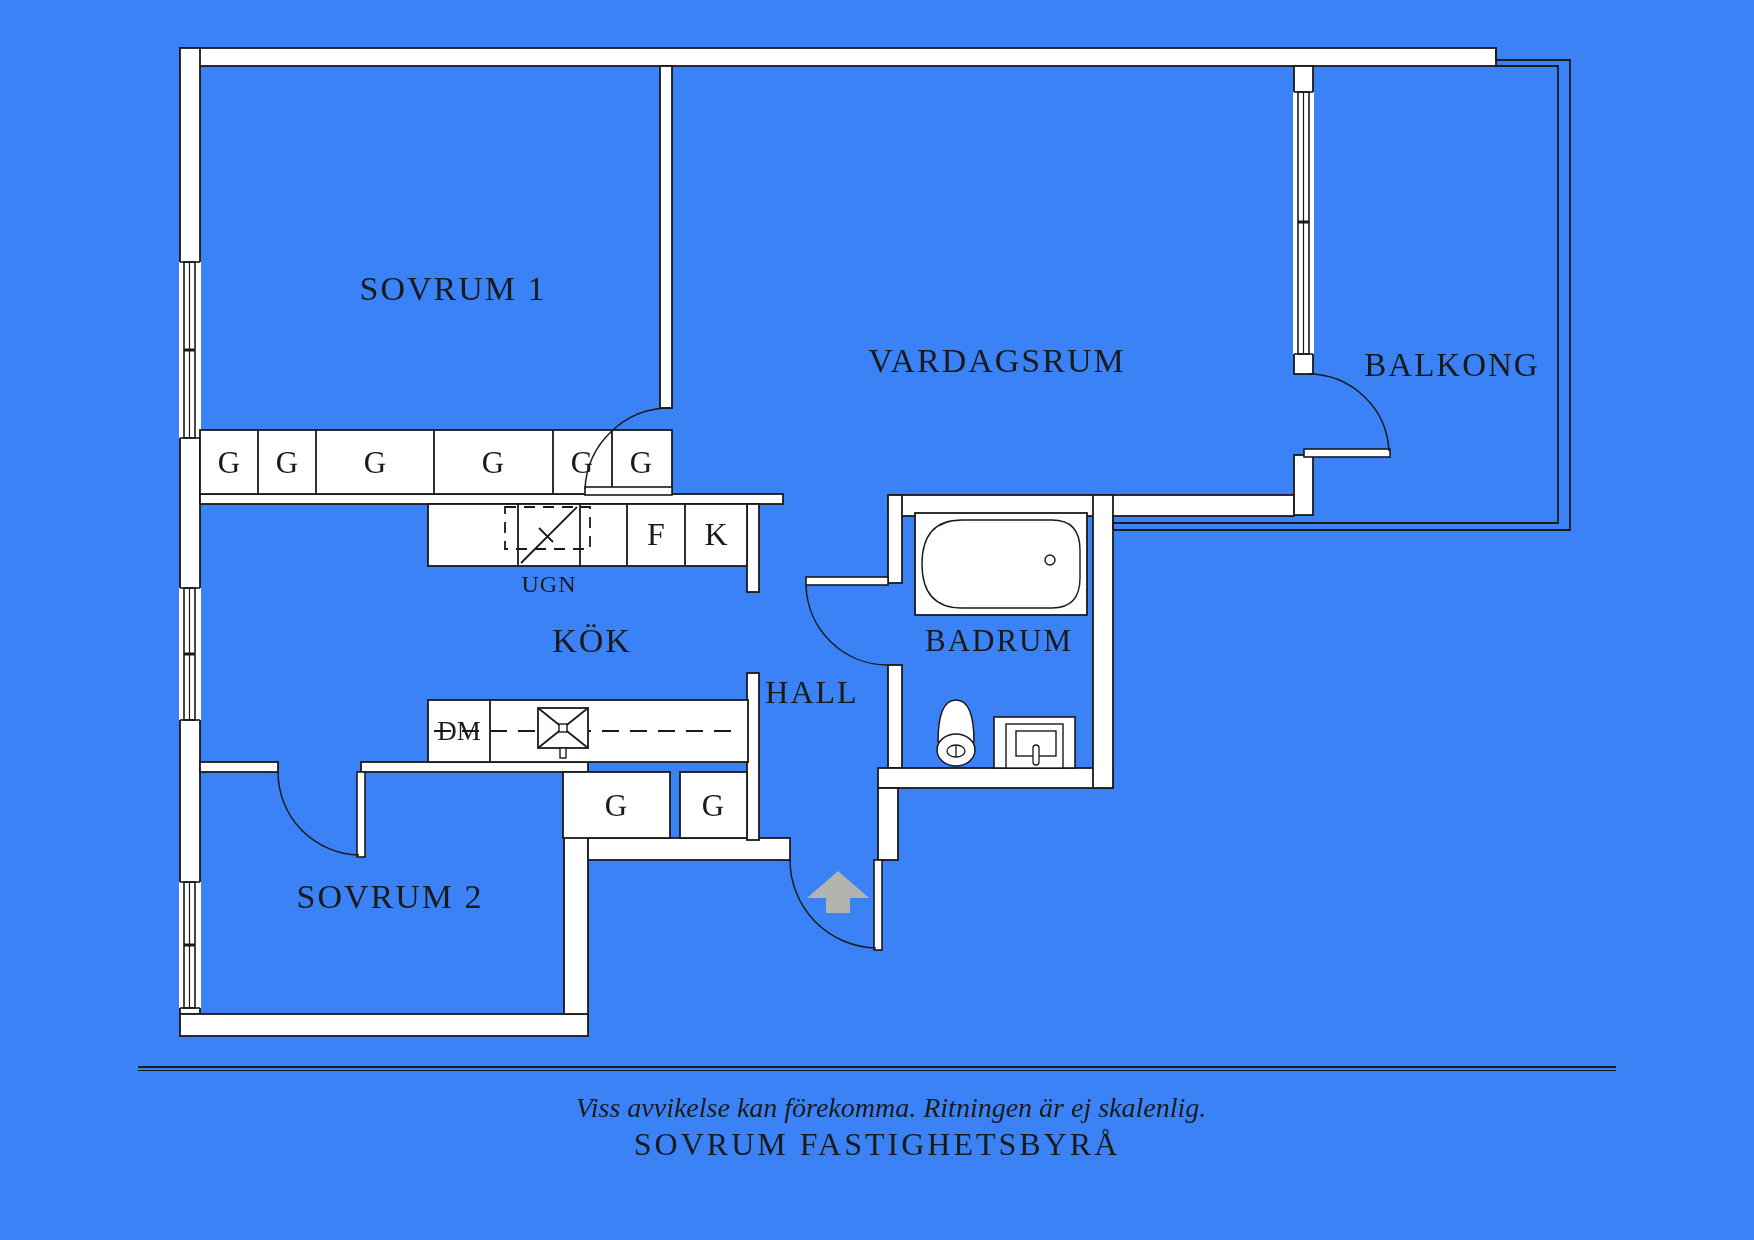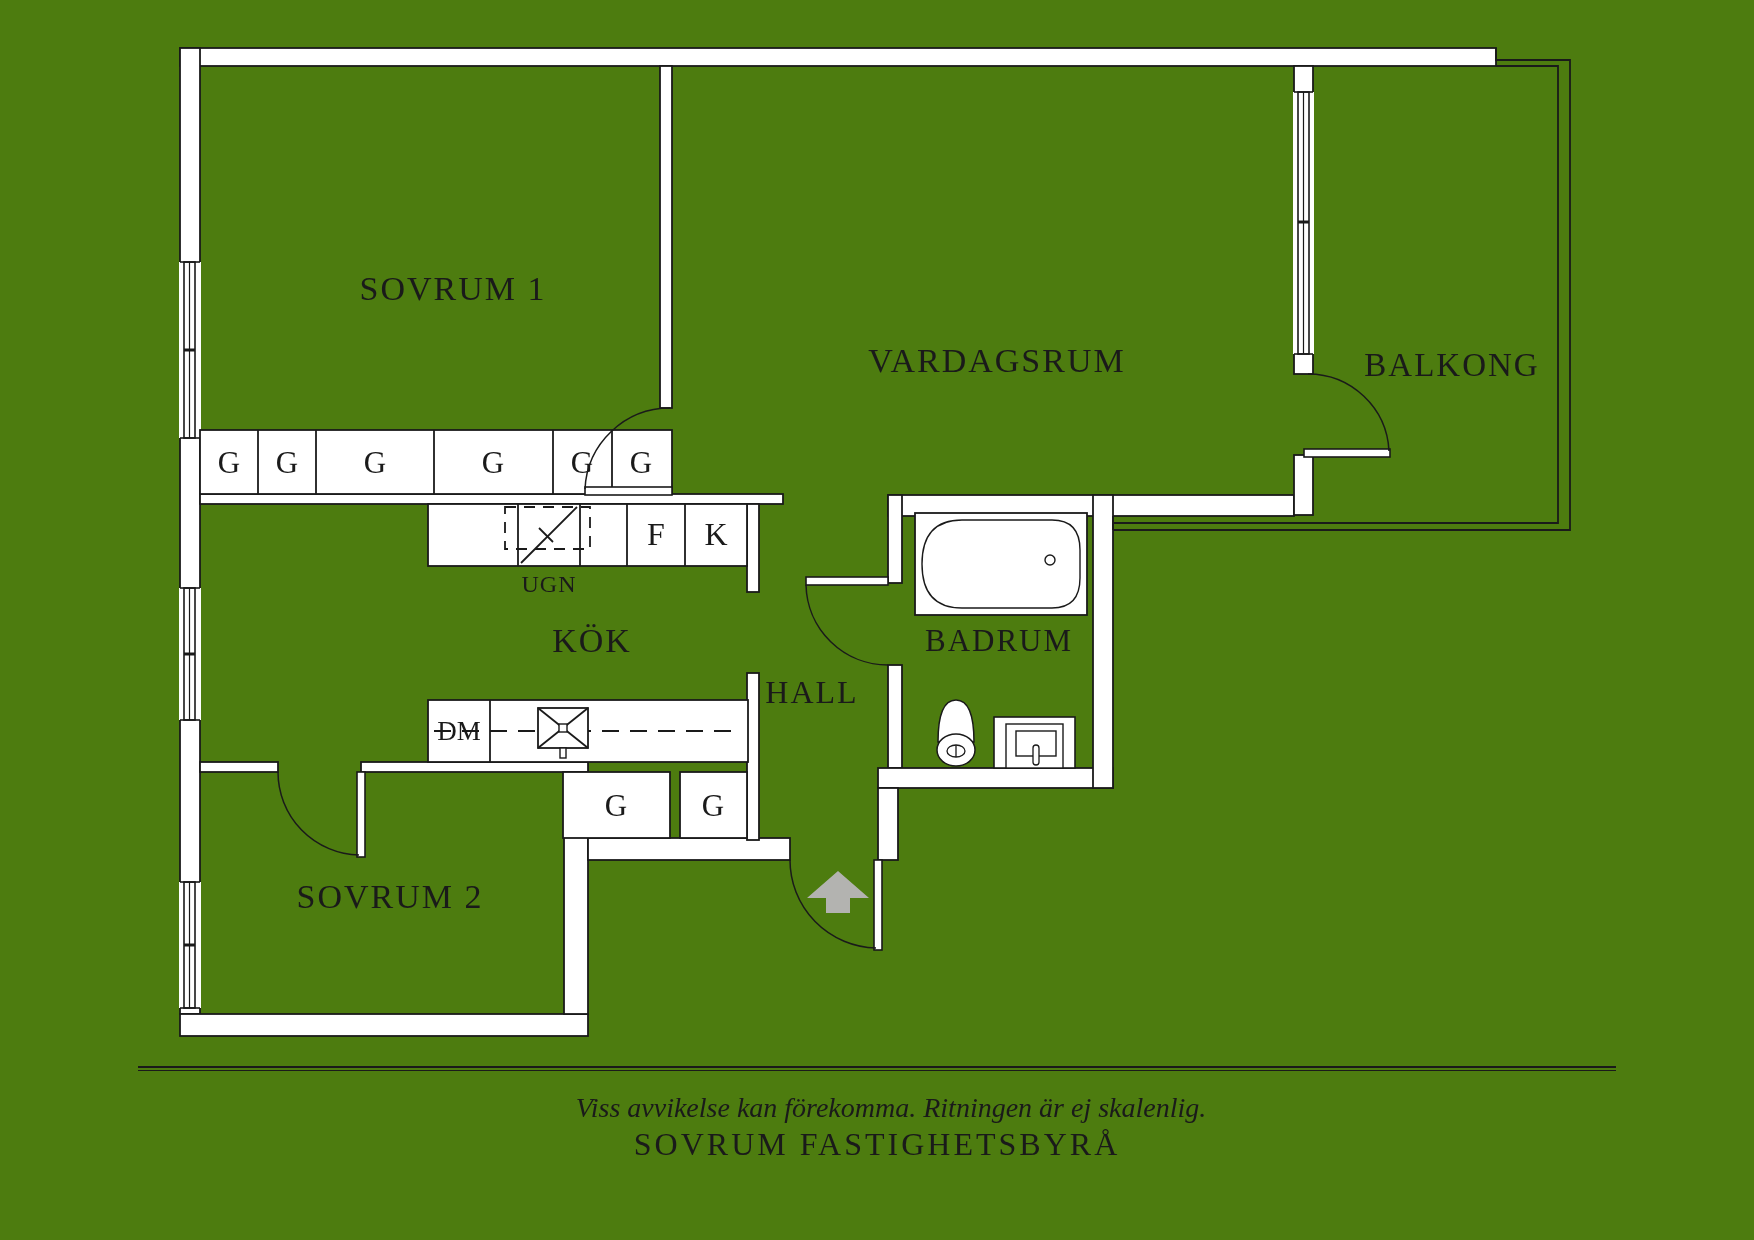--- a/index.html
+++ b/index.html
@@ -1,16 +1,16 @@
 <!DOCTYPE html>
 <html><head>
 <meta charset="utf-8">
 <style>
   html,body{margin:0;padding:0;background:#ffffff;}
-  .page{position:relative;width:1754px;height:1240px;background:#4d7c0f;overflow:hidden;
+  .page{position:relative;width:1754px;height:1240px;background:#3b82f6;overflow:hidden;
         font-family:"Liberation Serif","DejaVu Serif",serif;color:#1a1a1a;}
   svg{position:absolute;left:0;top:0;}
   .room-label{font-size:34px;letter-spacing:2px;fill:#1a1a1a;}
   .small-label{font-size:24px;letter-spacing:1px;fill:#1a1a1a;}
   .glyph-label{font-size:31px;fill:#1a1a1a;}
   .footer-divider{position:absolute;left:138px;top:1066px;width:1478px;height:2px;
         border-top:2.5px solid #1a1a1a;border-bottom:1.5px solid #1a1a1a;}
   .footer-disclaimer{position:absolute;left:0;top:1092px;width:1754px;text-align:center;
         font-style:italic;font-size:28px;color:#1a1a1a;padding-left:14px;}
   .footer-brand{position:absolute;left:0;top:1126px;width:1754px;text-align:center;

